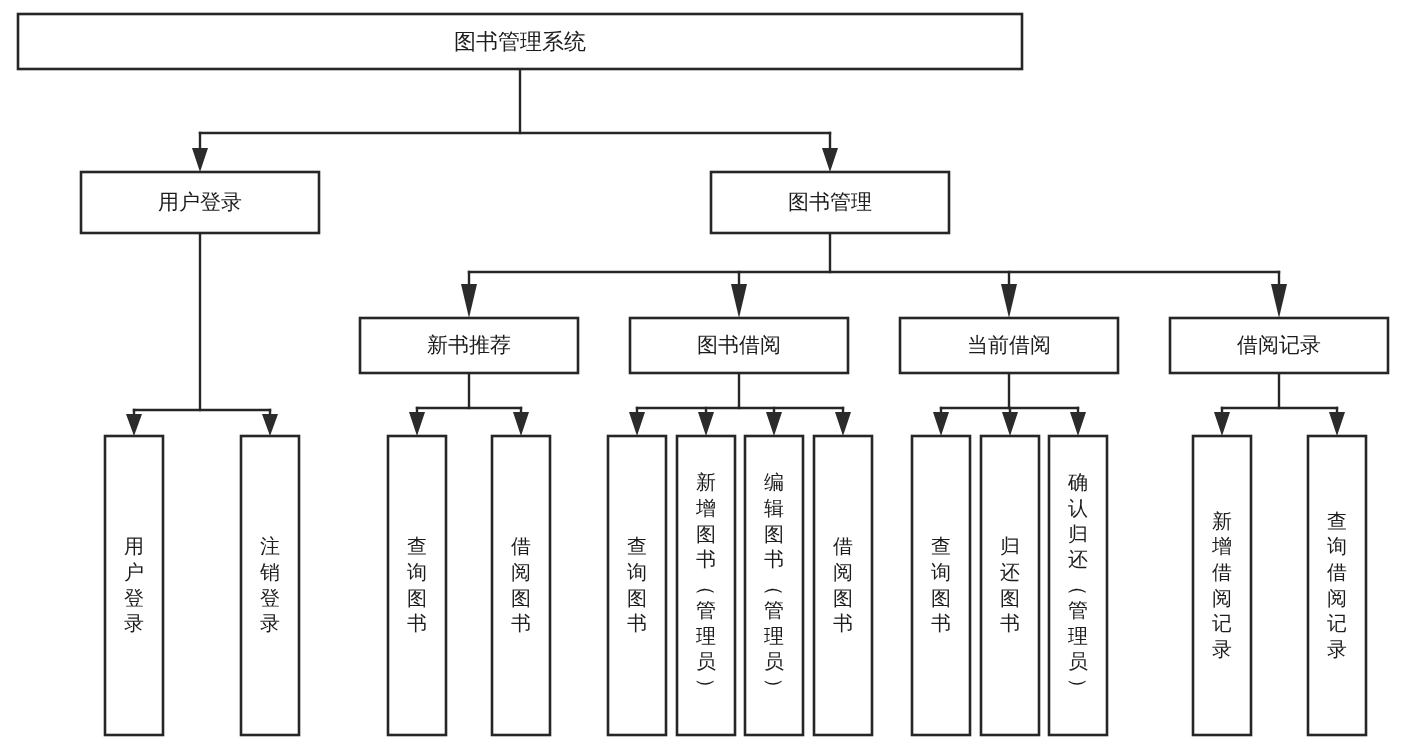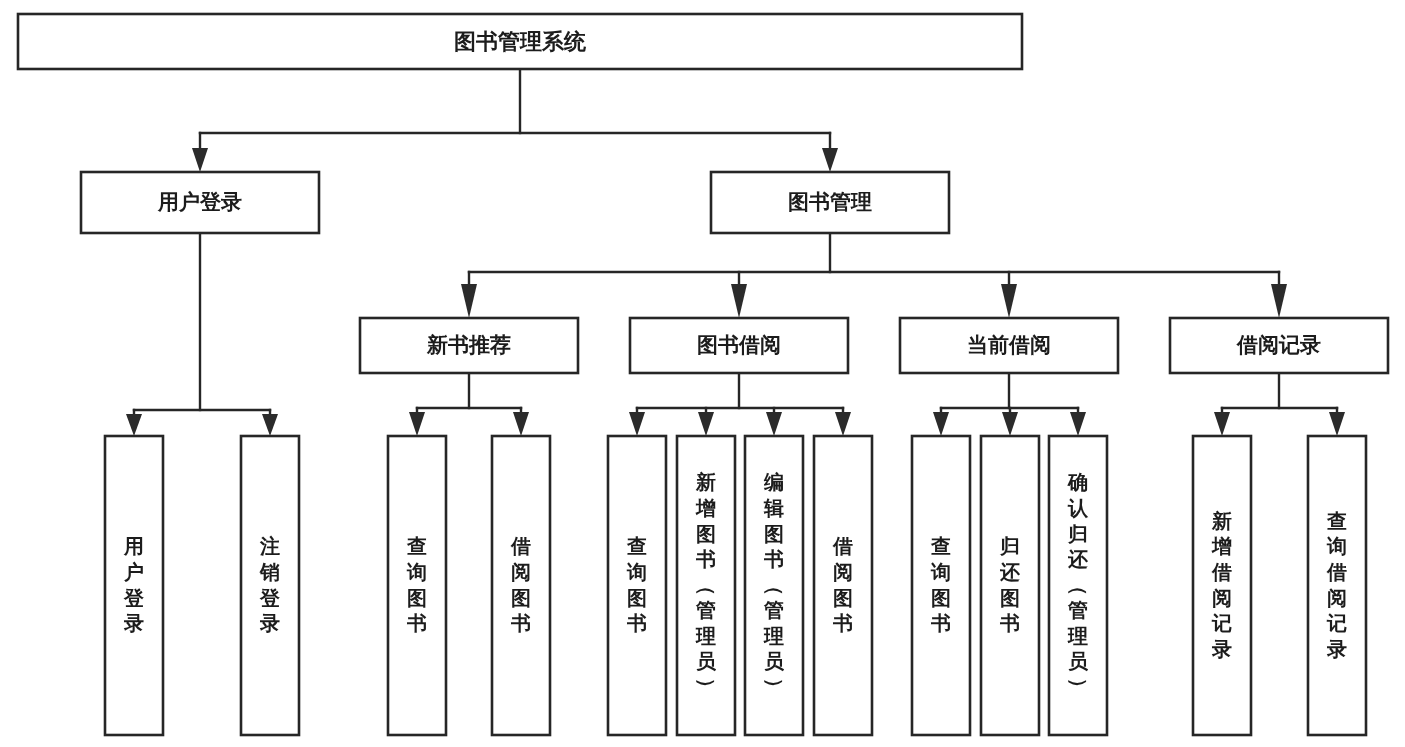--- a/index.html
+++ b/index.html
@@ -11,21 +11,20 @@
     width: 1405px;
     height: 747px;
     overflow: hidden;
     font-family: "Liberation Sans", "DejaVu Sans", sans-serif;
   }
   #diagram-root {
     position: relative;
     width: 1405px;
     height: 531px;
     background: #ffffff;
-    font-weight: bold;
   }
   svg#flow-svg {
     position: absolute;
     left: 0;
     top: 0;
     width: 1405px;
     height: 747px;
     display: block;
   }
   .node-rect {

